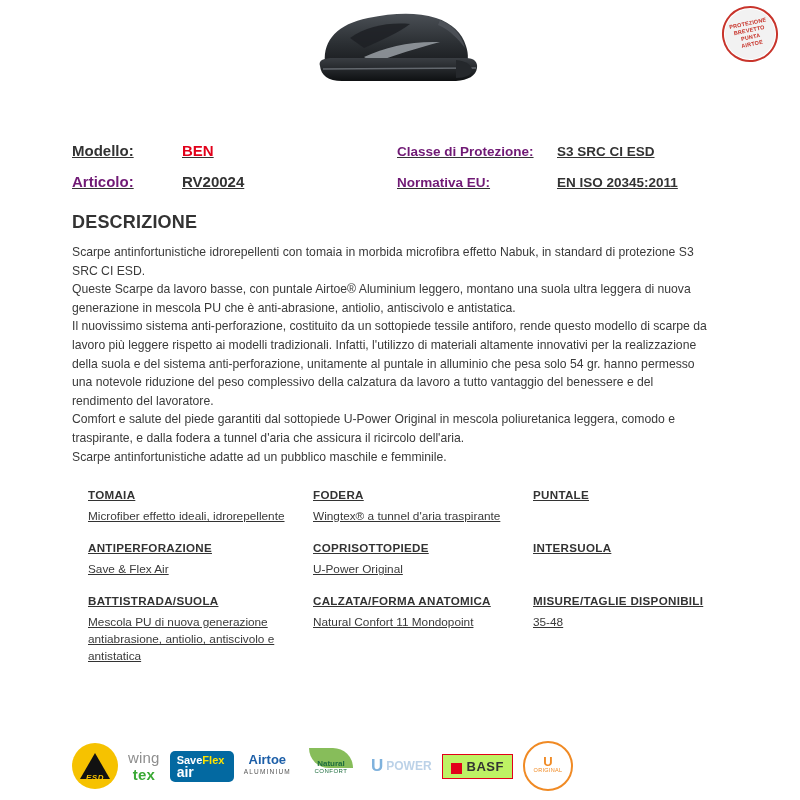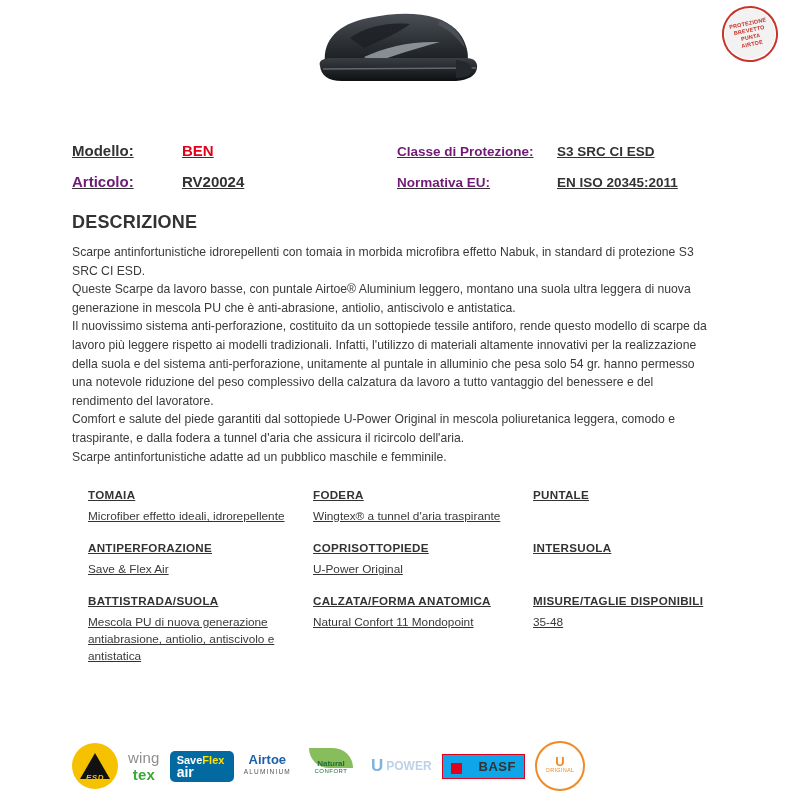--- a/index.html
+++ b/index.html
@@ -232,23 +232,23 @@
   .upower-logo {
     display: flex; align-items: center; gap: 3px;
     color: #bcd2e8; font-size: 12px; font-weight: bold;
   }
   .upower-logo .u {
     color: #7fb2dd; font-size: 17px; font-weight: bold;
   }
 
   .basf-logo {
     border: 1.5px solid #e2001a;
-    background: #0ea5e9;
+    background: #bef264;
     padding: 4px 8px;
-    display: flex; align-items: flex-end; gap: 17px;
+    display: flex; align-items: flex-end; gap: 5px;
   }
   .basf-logo .sq { width: 11px; height: 11px; background: #e2001a; }
   .basf-logo .tx { font-size: 13px; font-weight: bold; color: #333; letter-spacing: .5px; }
 
   .u-orig-logo {
     width: 46px; height: 46px;
     border-radius: 50%;
     border: 2px solid #f08a24;
     display: flex; flex-direction: column;
     align-items: center; justify-content: center;

